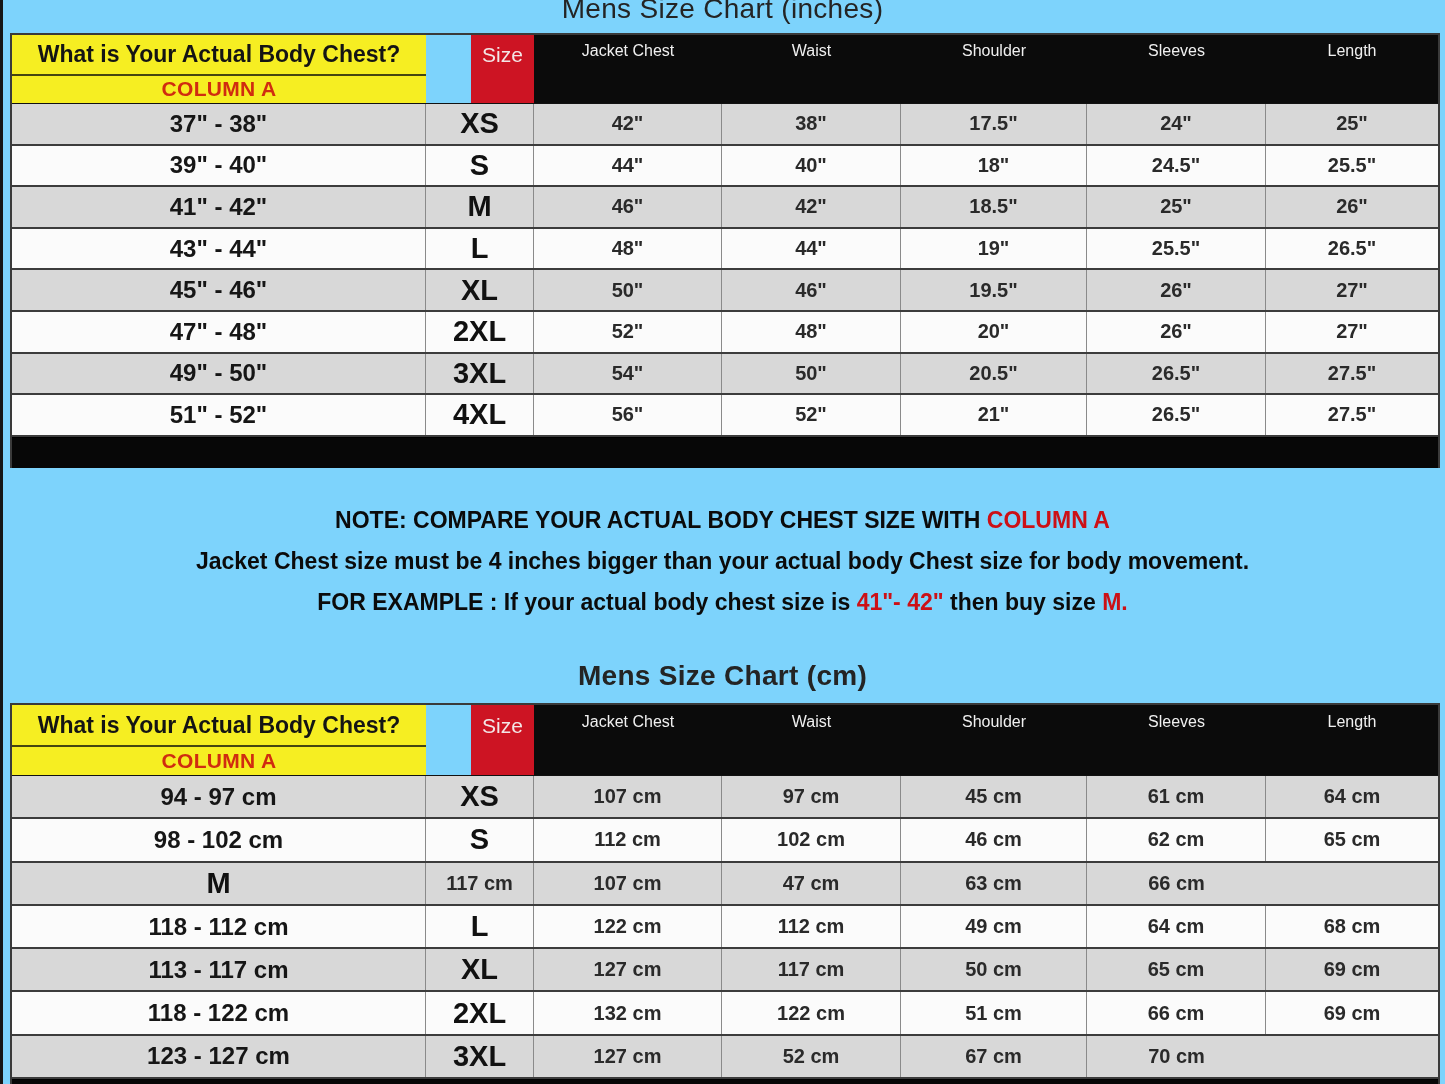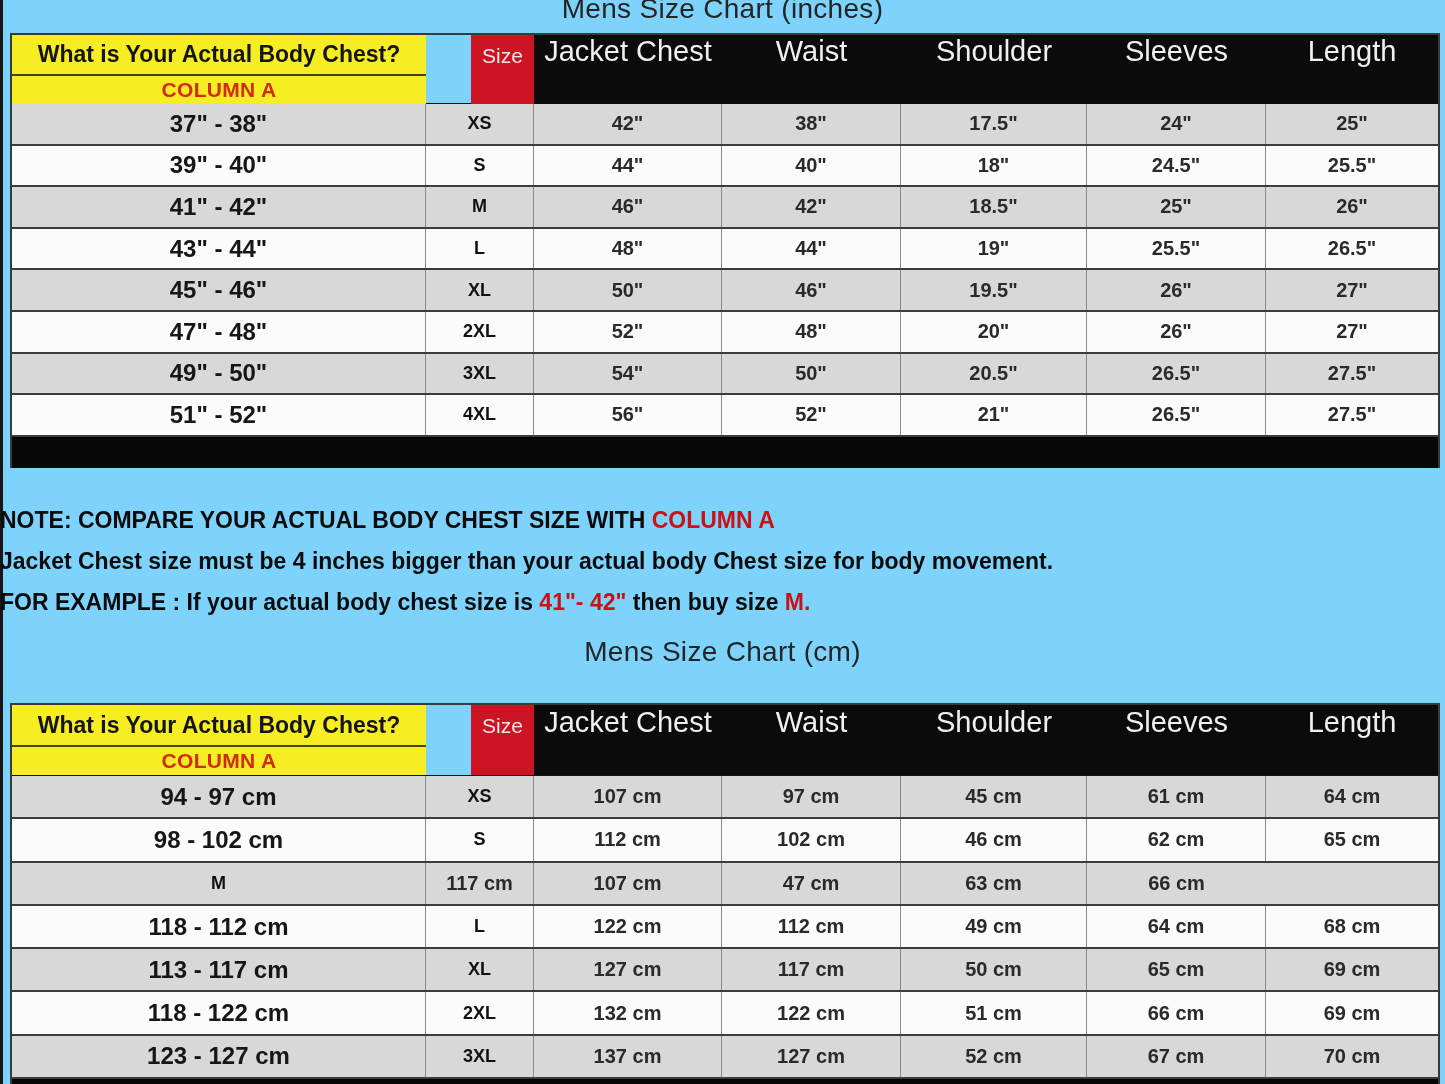--- a/index.html
+++ b/index.html
@@ -12,21 +12,21 @@
   }
   .canvas { position:absolute; left:0; top:0; width:1445px; height:1084px; background:#7dd3fc; overflow:hidden; }
 
   .left-edge { position:absolute; left:0; top:0; width:3px; height:1084px; background:#161616; }
 
   .tbl-title {
     position:absolute; left:0; width:1445px; text-align:center;
     font-size:28px; color:#242424; letter-spacing:.3px; white-space:nowrap;
   }
   .title-inches { top:-7px; }
-  .title-cm { top:636px; }
+  .title-cm { top:660px;font-weight:bold; }
 
   .table {
     position:absolute; left:10px; width:1430px;
     border-left:2px solid #3a3a3a; border-right:2px solid #3a3a3a;
   }
   .t-in { top:33px; }
   .t-cm { top:703px; }
 
   .thead, .trow {
     display:grid;
@@ -48,44 +48,44 @@
     font-weight:bold; font-size:21px; color:#d02c10; letter-spacing:.3px;
   }
   .size-head {
     background:#cd1423; color:#f3e6e6;
     display:flex; align-items:center; justify-content:center;
     font-size:21px; padding-bottom:28px;margin-left:45px;
   }
   .black-head {
     background:#0b0b0b; color:#f0f0f0;
     display:flex; align-items:center; justify-content:center;
-    font-size:29px; padding-bottom:36px;
+    font-size:16px; padding-bottom:36px;
   }
 
   .tbody { border-top:1px solid #111; }
   .trow { border-bottom:2px solid #3c3c3c; }
   .t-in .trow { height:41.6px; }
   .t-cm .trow { height:43.3px; }
   .row-gray  { background:#d8d8d8; }
   .row-white { background:#fbfbfb; }
 
   .tcell {
     display:flex; align-items:center; justify-content:center;
     border-right:1px solid #8a8a8a; color:#1c1c1c; white-space:nowrap;
   }
   .tcell:last-child { border-right:none; }
   .cell-chest { font-weight:bold; font-size:24px; color:#161616; }
-  .cell-size  { font-weight:bold; font-size:18px; color:#111; }
+  .cell-size  { font-weight:bold; font-size:29px; color:#111; }
   .cell-val   { font-weight:bold; font-size:20px; color:#2a2a2a; }
 
   .black-bar { height:31px; background:#070707; border-top:1px solid #000; }
 
   .note {
     position:absolute; top:507px; left:0; width:1445px;
-    text-align:left; font-weight:bold; color:#0b0b0b;
+    text-align:center; font-weight:bold; color:#0b0b0b;
   }
   .note-line { font-size:23px; line-height:26px; margin-bottom:15px; white-space:nowrap; }
   .red-text { color:#cc1016; }
 </style>
 </head>
 <body>
 
 <div class="canvas">
 
   <div class="left-edge"></div>
@@ -253,21 +253,20 @@
           <div class="tcell cell-size">2XL</div>
           <div class="tcell cell-val">132 cm</div>
           <div class="tcell cell-val">122 cm</div>
           <div class="tcell cell-val">51 cm</div>
           <div class="tcell cell-val">66 cm</div>
           <div class="tcell cell-val">69 cm</div>
         </div>
         <div class="trow row-gray">
           <div class="tcell cell-chest">123 - 127 cm</div>
           <div class="tcell cell-size">3XL</div>
-          <div class="tcell cell-val">137 cm</div>
           <div class="tcell cell-val">127 cm</div>
           <div class="tcell cell-val">52 cm</div>
           <div class="tcell cell-val">67 cm</div>
           <div class="tcell cell-val">70 cm</div>
         </div>
       </div>
     <div class="black-bar"></div>
   </div>
 
 </div>

